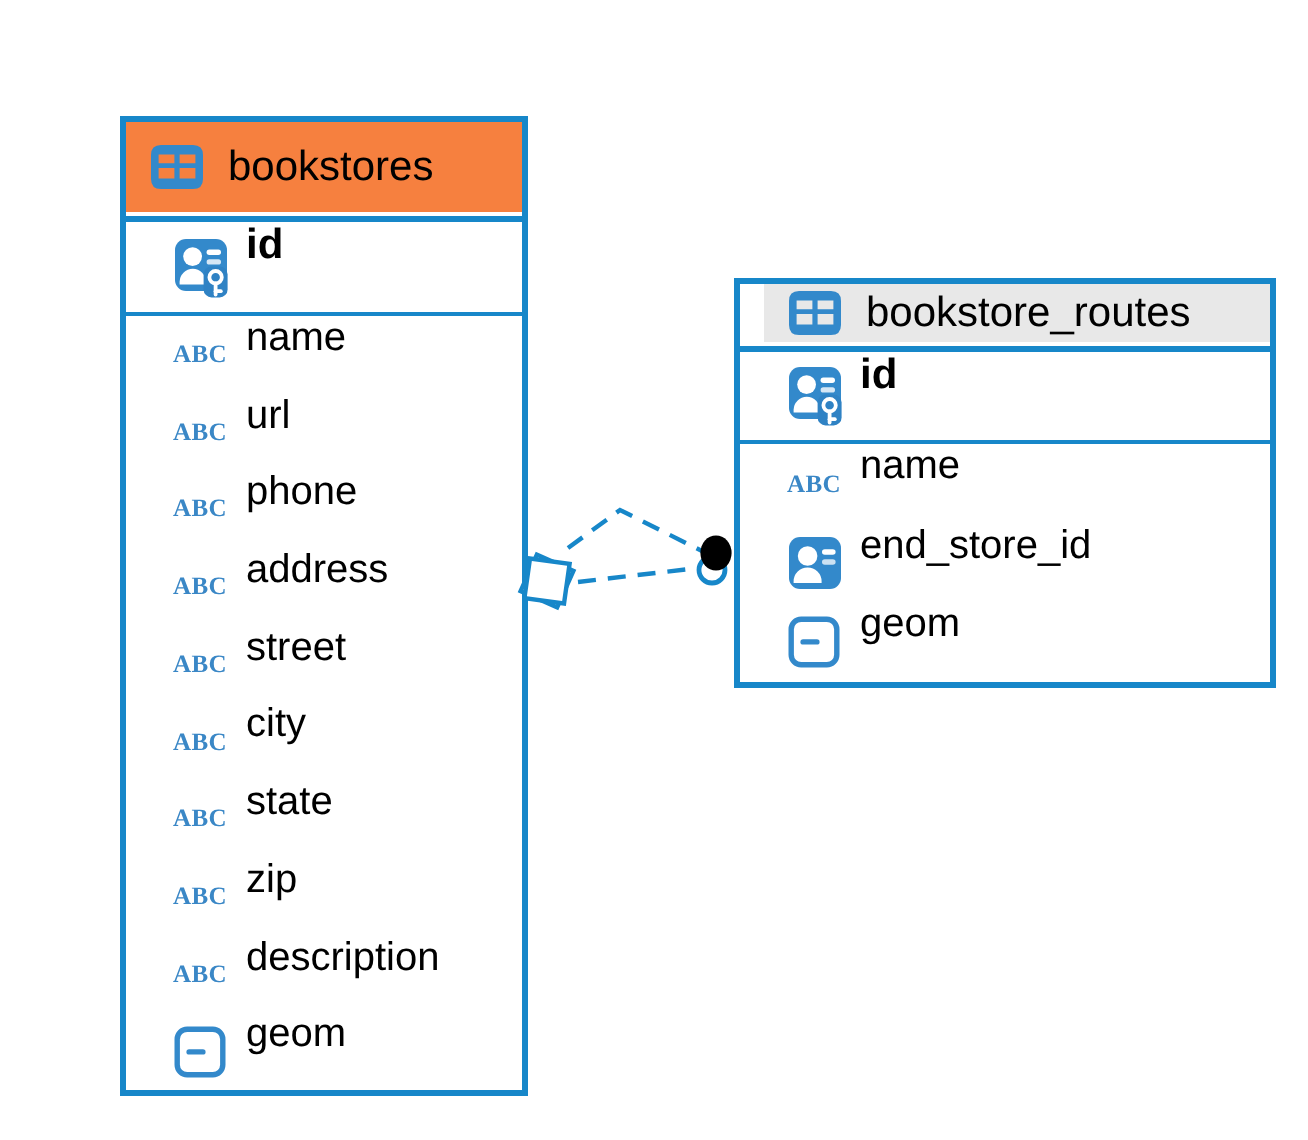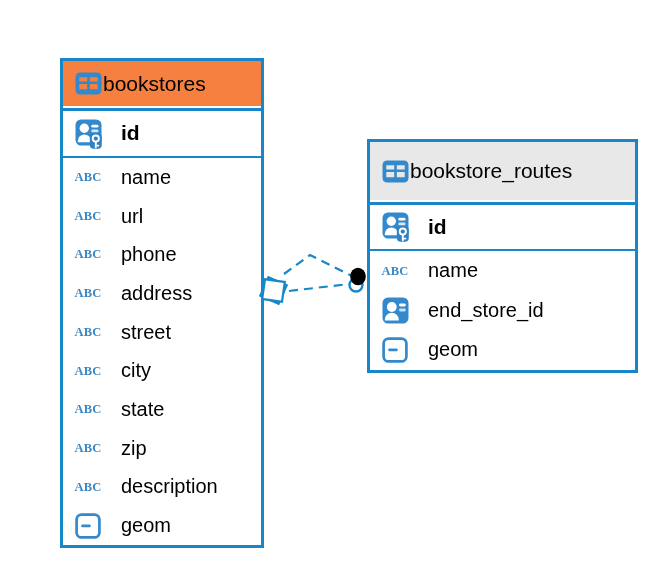--- a/index.html
+++ b/index.html
@@ -16,29 +16,29 @@
     position:relative;width:654px;height:570px;background:#ffffff;overflow:hidden;
     font-family:"Liberation Sans",sans-serif;color:var(--text);
   }
   .table{
     position:absolute;box-sizing:border-box;background:#ffffff;
     border:3.5px solid var(--accent-blue);
   }
   .table.bookstores{left:60px;top:58px;width:204px;}
   .table.routes{left:367px;top:139px;width:271px;}
   .t-header{
-    display:flex;align-items:center;padding-left:10px;
+    display:flex;align-items:center;gap:11px;padding-left:10px;
     height:45px;font-size:21px;color:var(--text);white-space:nowrap;
   }
   .t-header.orange{background:var(--orange-header);}
-  .t-header.gray{background:var(--gray-header);height:58px;}
+  .t-header.gray{background:var(--gray-header);height:29px;margin-left:12px;}
   .gapline{height:2px;background:#ffffff;}
   .divider{height:2.5px;background:var(--accent-blue);}
   .row{
-    display:flex;align-items:center;gap:18px;padding-left:10px;
+    display:flex;gap:8px;padding-left:22px;
     font-size:20px;color:var(--text);white-space:nowrap;
   }
   .row.pk{height:45px;font-weight:700;font-size:21px;}
   .routes .row.pk{height:44px;}
   .bookstores .t-body .row{height:38.7px;}
   .routes .t-body .row{height:39.5px;}
   .icon-slot{width:30px;flex:none;display:flex;justify-content:center;align-items:center;}
   .abc{
     font-family:Liberation Serif, serif;font-weight:800;font-size:12.5px;
     letter-spacing:0.2px;color:var(--abc-blue);line-height:1;

